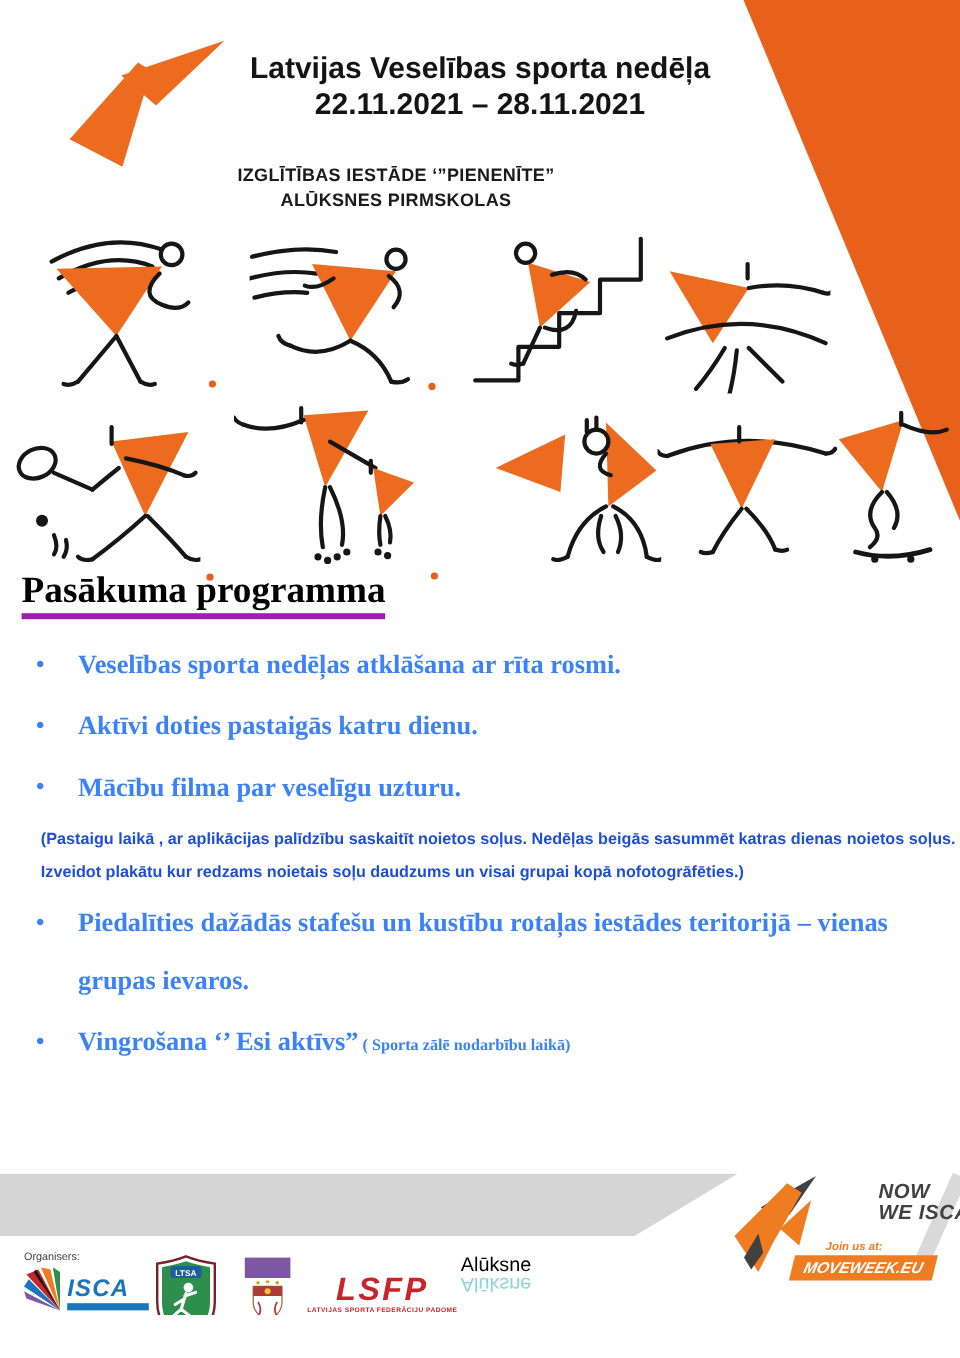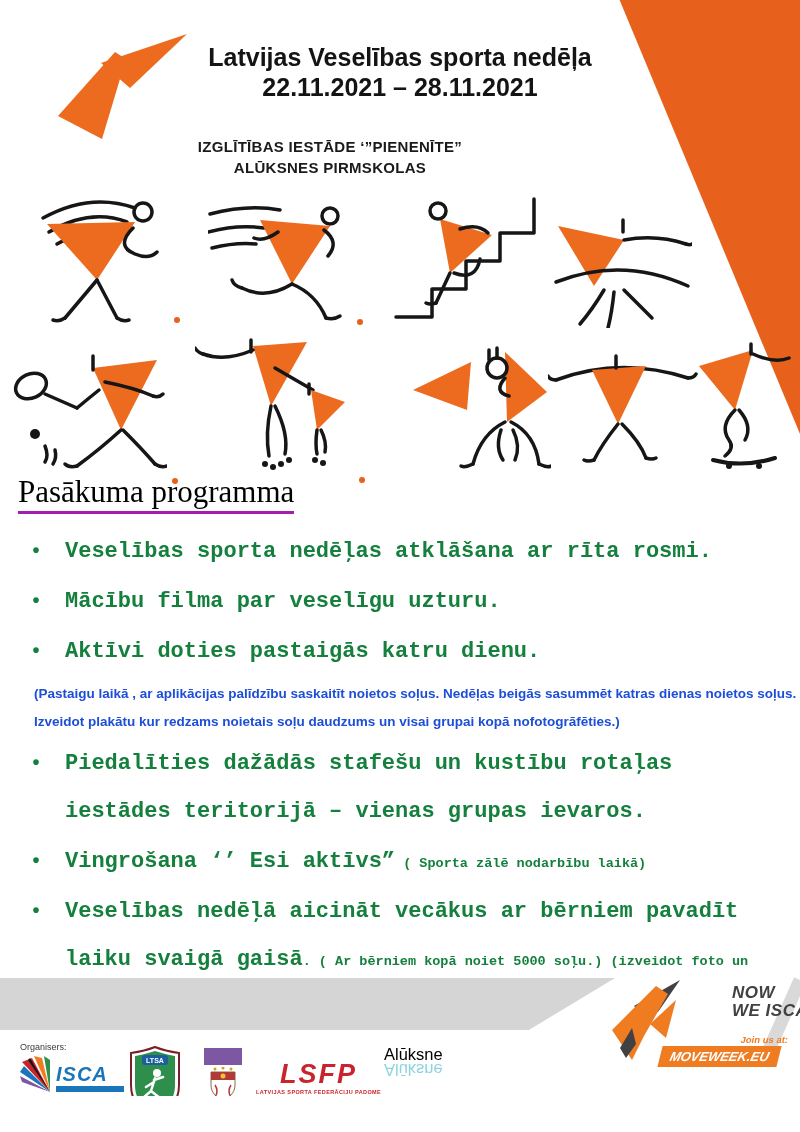--- a/index.html
+++ b/index.html
@@ -20,38 +20,38 @@
   
   .fig{position:absolute;}
   .fig path, .fig line, .fig ellipse, .fig circle.stroke{fill:none;stroke:#161616;
         stroke-width:3.5;stroke-linecap:round;stroke-linejoin:round;}
   .fig polygon{fill:#EC6B1F;}
   .fig .wheel{fill:#161616;stroke:none;}
   .dot{position:absolute;width:6px;height:6px;border-radius:50%;background:#E8611C;}
 
   
   .program{position:absolute;left:18px;top:474px;width:770px;}
-  .prog-heading{display:inline-block;font-family:"Liberation Serif",serif;font-weight:normal;
-        font-size:31px;color:#000;border-bottom:3px solid #a21caf;padding-bottom:1px;margin:0 0 14px 0;}
+  .prog-heading{display:inline-block;font-family:"Liberation Serif",serif;font-weight:bold;
+        font-size:31px;color:#000;border-bottom:5px solid #a21caf;padding-bottom:1px;margin:0 0 14px 0;}
   .prog-item{position:relative;padding-left:47px;width:710px;
-        font-family:Liberation Mono, monospace;font-weight:bold;font-size:22px;line-height:48px;color:#15803d;}
+        font-family:Liberation Serif, serif;font-weight:bold;font-size:22px;line-height:48px;color:#3b82f6;}
   .prog-item::before{content:"\2022";position:absolute;left:12px;top:0;font-size:20px;}
   .inline-note{font-size:13.5px;}
   .walk-note{font-family:Liberation Sans, sans-serif;font-weight:bold;font-size:13.5px;line-height:28px;
         width:778px;margin:2px 0 4px 16px;color:#1d4ed8;}
 
   
   .gray-band{position:absolute;left:0;top:978px;width:615px;height:52px;background:#D5D5D5;
         clip-path:polygon(0 0,100% 0,86% 100%,0 100%);}
   .gray-sliver{position:absolute;left:758px;top:974px;}
   .nwm-footer{position:absolute;left:604px;top:976px;width:192px;}
   .nwm-arrow{position:absolute;left:0;top:2px;}
   .nwm-words{position:absolute;left:84px;top:8px;font-style:italic;font-weight:900;
         font-size:17px;line-height:18px;color:#414042;letter-spacing:.5px;white-space:nowrap;margin-left:44px;}
-  .nwm-join{position:absolute;left:84px;top:58px;width:100px;text-align:right;
+  .nwm-join{position:absolute;left:84px;top:58px;width:100px;text-align:left;
         font-style:italic;font-weight:bold;font-size:9.5px;color:#F07C22;}
   .nwm-site{position:absolute;left:56px;top:70px;background:#F07C22;transform:skewX(-14deg);
         padding:3px 10px;color:#fff;font-style:italic;font-weight:bold;font-size:13px;white-space:nowrap;}
 
   .organisers{position:absolute;left:20px;top:1042px;font-size:9px;color:#3a3a3a;}
   .isca{position:absolute;left:20px;top:1056px;display:flex;align-items:center;}
   .isca-col{margin-left:2px;}
   .isca-name{font-style:italic;font-weight:900;font-size:20px;color:#1B75BB;letter-spacing:1px;line-height:22px;}
   .isca-bar{width:68px;height:6px;background:#1B75BB;margin-top:1px;}
   .ltsa{position:absolute;left:127px;top:1045px;}
@@ -213,36 +213,33 @@
   <div class="dot" style="left:172px;top:478px"></div>
   <div class="dot" style="left:359px;top:477px"></div>
 
   <div class="program">
     <h1 class="prog-heading">Pasākuma programma</h1>
 
     <div class="prog-item">
       <span>Veselības sporta nedēļas atklāšana ar rīta rosmi.</span><span class="inline-note"></span>
     </div>
     <div class="prog-item">
+      <span>Aktīvi doties pastaigās katru dienu.</span><span class="inline-note"></span>
+    </div>
+    <div class="prog-item">
       <span>Mācību filma par veselīgu uzturu.</span><span class="inline-note"></span>
     </div>
-    <div class="prog-item">
-      <span>Aktīvi doties pastaigās katru dienu.</span><span class="inline-note"></span>
-    </div>
 
     <p class="walk-note">(Pastaigu laikā , ar aplikācijas palīdzību saskaitīt noietos soļus. Nedēļas beigās sasummēt katras dienas noietos soļus. Izveidot plakātu kur redzams noietais soļu daudzums un visai grupai kopā nofotogrāfēties.)</p>
 
     <div class="prog-item">
       <span>Piedalīties dažādās stafešu un kustību rotaļas iestādes teritorijā – vienas grupas ievaros.</span><span class="inline-note"></span>
     </div>
     <div class="prog-item">
       <span>Vingrošana ‘’ Esi aktīvs”</span><span class="inline-note"> ( Sporta zālē nodarbību laikā)</span>
-    </div>
-    <div class="prog-item">
-      <span>Veselības nedēļā aicināt vecākus ar bērniem pavadīt laiku svaigā gaisā</span><span class="inline-note">. ( Ar bērniem kopā noiet 5000 soļu.) (izveidot foto un video)</span>
     </div>
   </div>
 
   <div class="gray-band"></div>
   <svg class="gray-sliver" width="46" height="84" viewBox="0 0 46 84">
     <line x1="42" y1="6" x2="10" y2="78" stroke="#D9D9D9" stroke-width="13"></line>
   </svg>
 
   <div class="nwm-footer">
     <svg class="nwm-arrow" width="80" height="86" viewBox="0 0 80 86">

